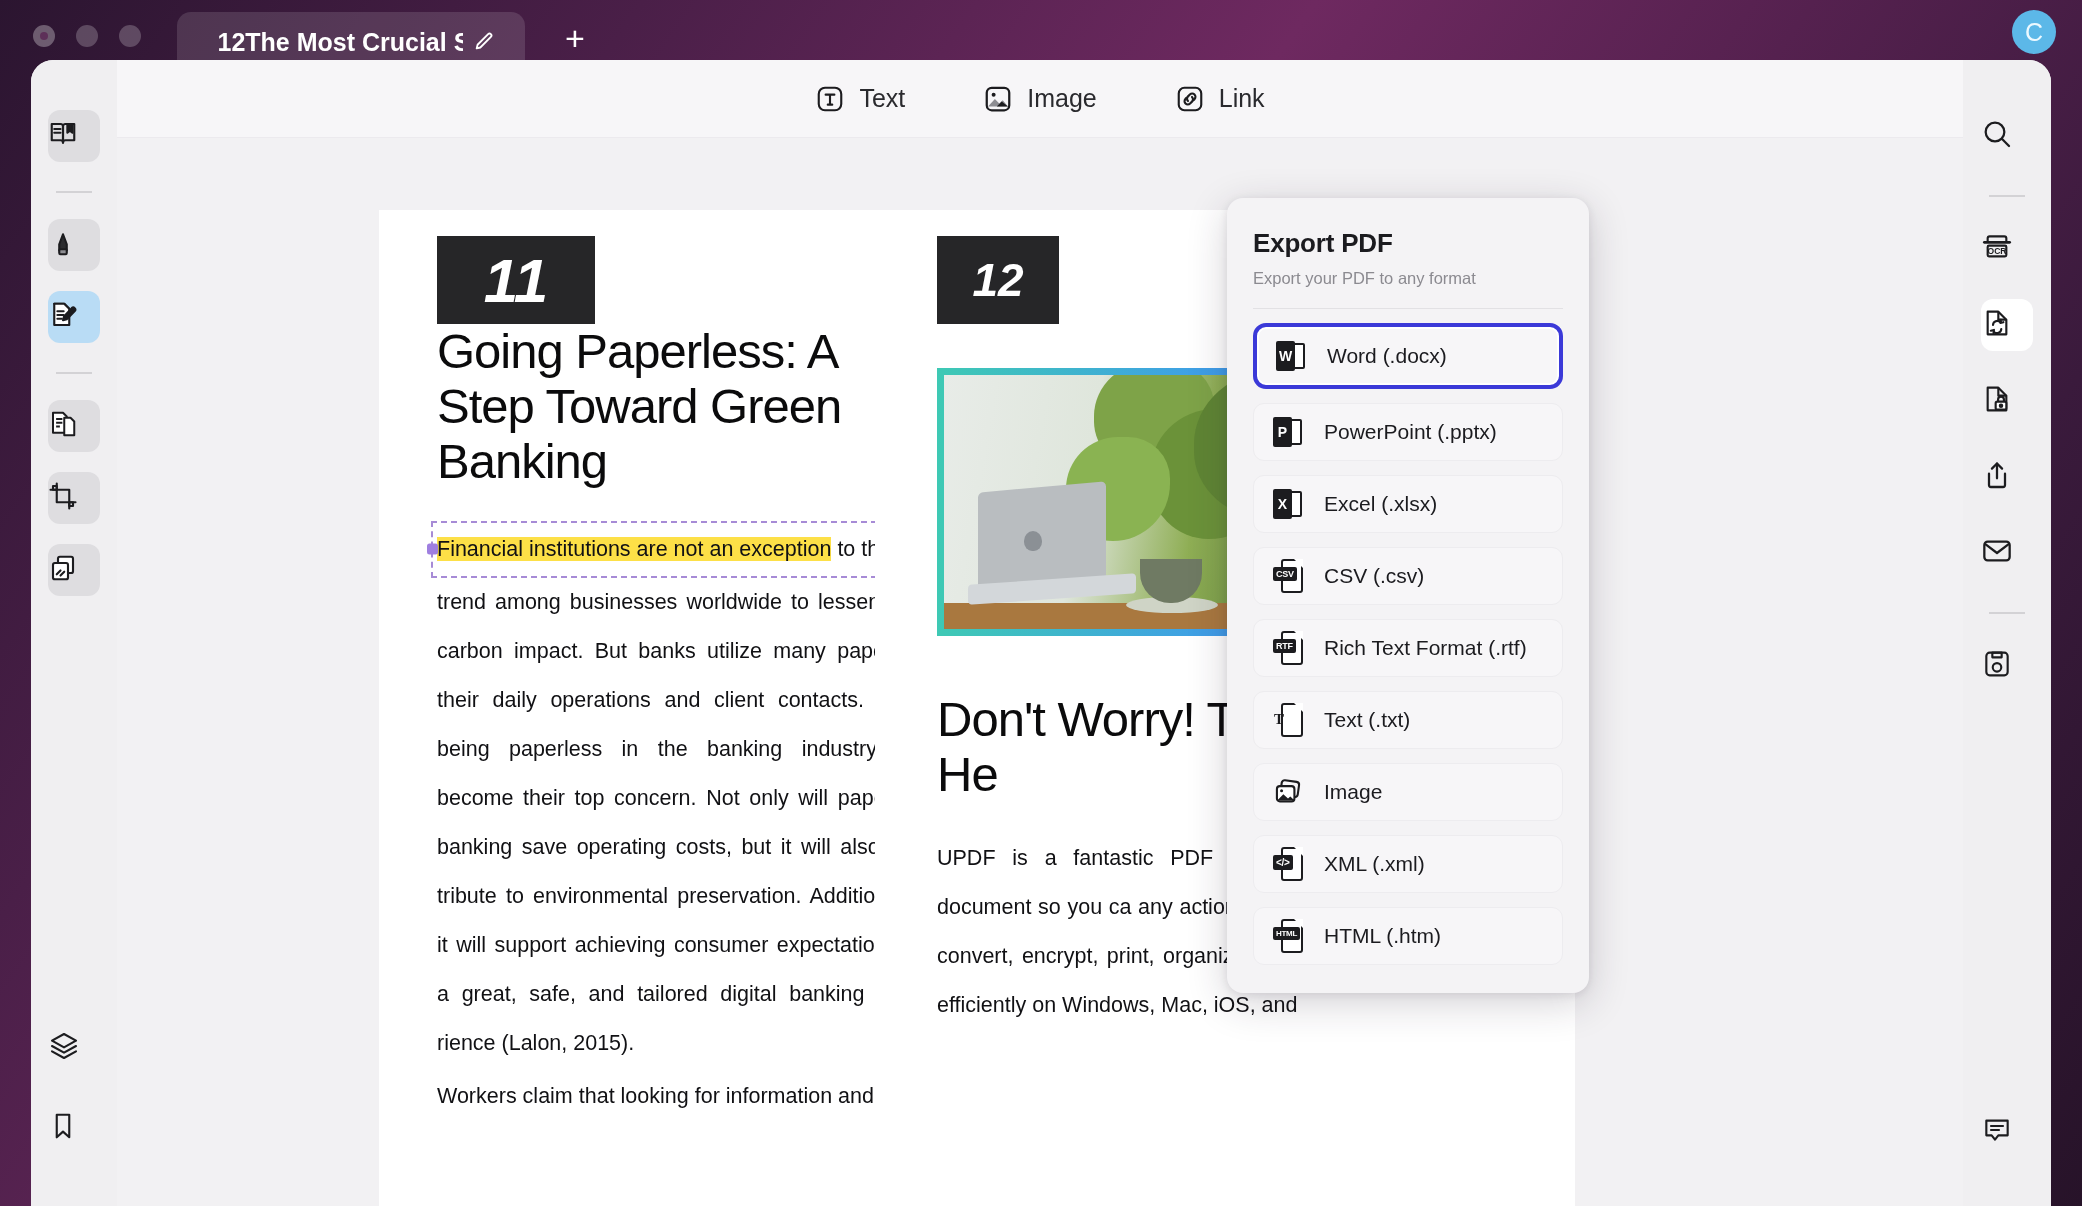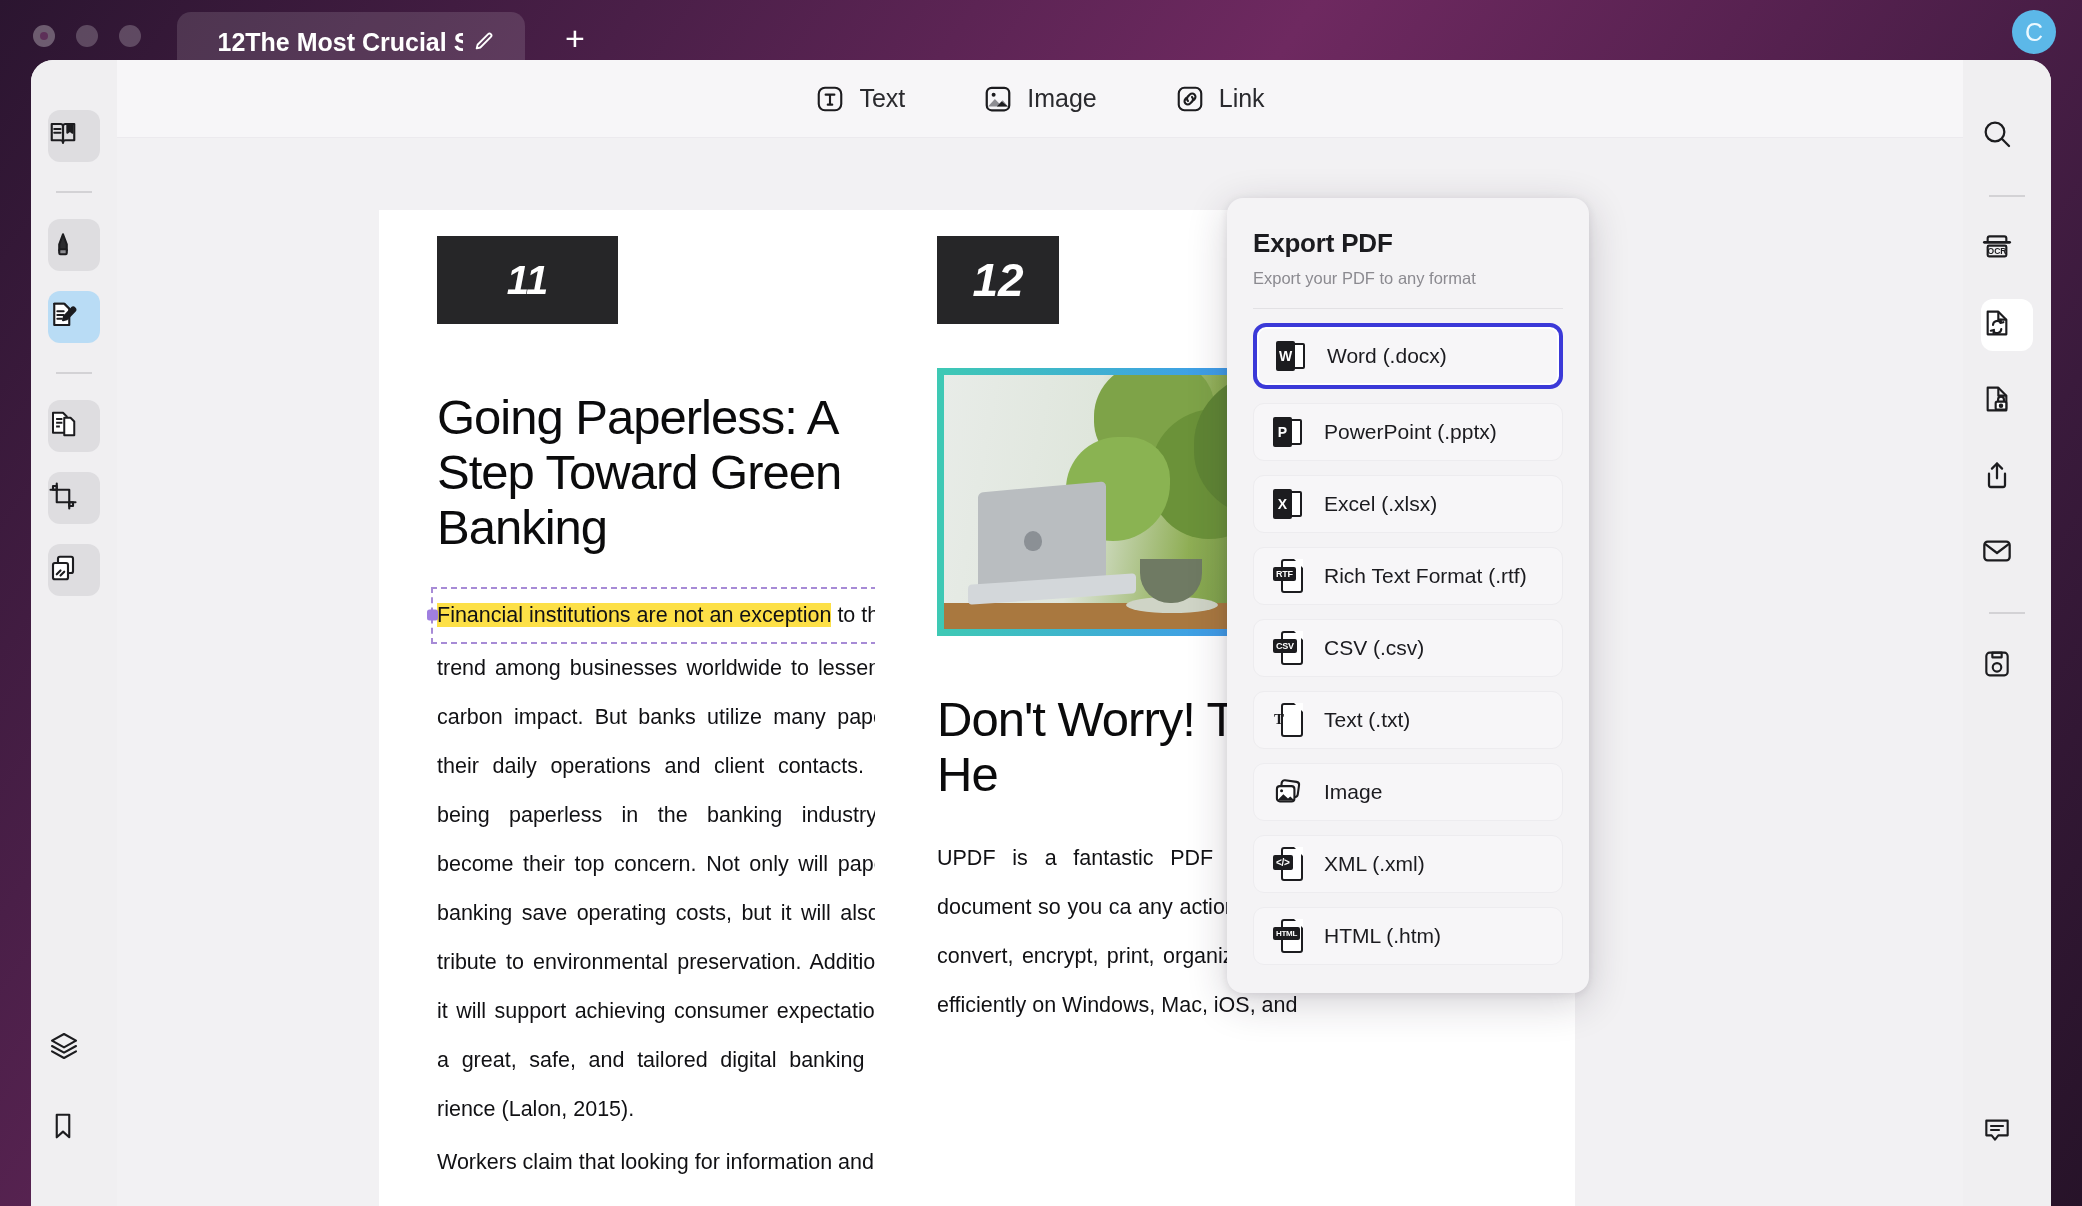--- a/index.html
+++ b/index.html
@@ -113,27 +113,26 @@
   .page {
     position: absolute; top: 72px;
     background: #ffffff;
     width: 610px; height: 1060px;
     padding: 26px 58px 0 58px;
   }
   #page-left  { left: 262px; }
   #page-right { left: 758px; width: 700px; padding-left: 62px; }
 
   .chapter-num {
-    width: 181px; height: 88px;
+    width: 158px; height: 88px;
     background: #262628; color: #fff;
     display: flex; align-items: center; justify-content: center;
-    font-size: 40px; font-weight: 700; font-style: italic;
+    font-size: 62px; font-weight: 700; font-style: italic;
     border-top: 6px double #262628;
     border-bottom: 6px double #262628;
-    margin-bottom: 66px;
   }
   #page-right .chapter-num { width: 122px; height: 88px; font-size: 46px; margin-bottom: 44px; }
 
   .doc-h1 {
     font-size: 49px; font-weight: 400; line-height: 1.12;
     letter-spacing: -1px; color: #0b0b0c; margin-bottom: 32px;
   }
   .doc-p {
     font-size: 21.5px; line-height: 2.28; color: #111114;
     text-align: justify; text-justify: inter-word;
@@ -522,35 +521,35 @@
               </span>
           </span>
           <span class="ep-label">Excel (.xlsx)</span>
         </div>
 
         <div class="ep-item">
           <span class="ep-icon">
             <span class="fi">
                 <span class="sheet"></span>
                 <span class="corner"></span>
-                <span class="tag">RTF</span>
+                <span class="tag">CSV</span>
               </span>
           </span>
-          <span class="ep-label">Rich Text Format (.rtf)</span>
+          <span class="ep-label">CSV (.csv)</span>
         </div>
 
         <div class="ep-item">
           <span class="ep-icon">
             <span class="fi">
                 <span class="sheet"></span>
                 <span class="corner"></span>
-                <span class="tag">CSV</span>
+                <span class="tag">RTF</span>
               </span>
           </span>
-          <span class="ep-label">CSV (.csv)</span>
+          <span class="ep-label">Rich Text Format (.rtf)</span>
         </div>
 
         <div class="ep-item">
           <span class="ep-icon">
             <span class="fi">
                 <span class="sheet"></span>
                 <span class="corner"></span>
               <span style="position:absolute;left:1px;top:9px;font-size:15px;font-weight:700;color:#1c1c1f;font-family:'Liberation Serif',serif;line-height:1;">T</span>
             </span>
           </span>

